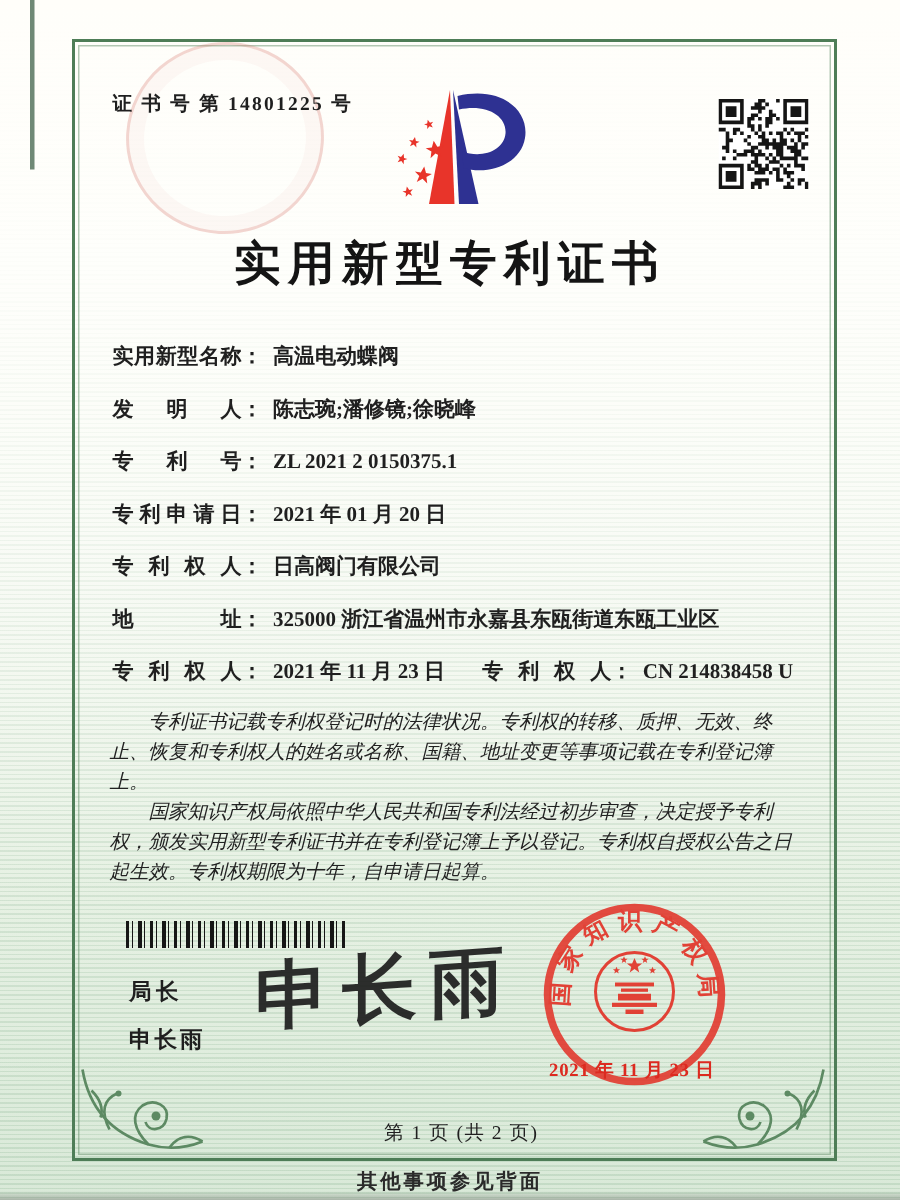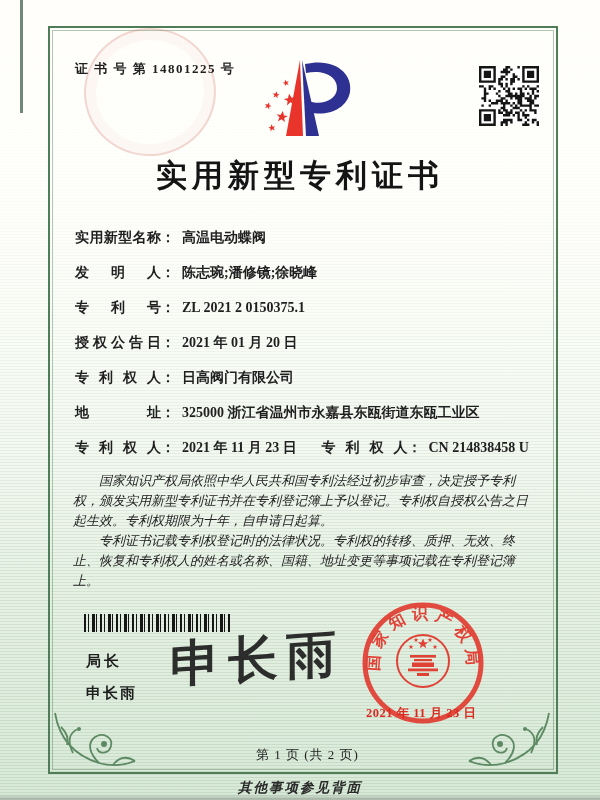--- a/index.html
+++ b/index.html
@@ -35,21 +35,21 @@
     background:repeating-linear-gradient(90deg,#161616 0 2px,transparent 2px 4px,#161616 4px 5px,transparent 5px 8px,#161616 8px 11px,transparent 11px 12px,#161616 12px 13px,transparent 13px 16px);}
   .director-title{position:absolute;left:86px;top:652px;font-size:15px;font-weight:700;letter-spacing:3px;}
   .director-name{position:absolute;left:86px;top:684px;font-size:15px;font-weight:700;letter-spacing:2px;}
   .signature{position:absolute;left:170px;top:626px;font-size:50px;font-weight:600;letter-spacing:8px;
     color:#191919;transform:rotate(-4deg) skewX(-4deg);opacity:.9;white-space:nowrap;}
   .seal{position:absolute;left:356px;top:599px;opacity:.93;}
   .seal-date{position:absolute;left:366px;top:705px;font-size:12.5px;font-weight:700;color:#dc2a20;
     letter-spacing:.5px;white-space:nowrap;}
   .page-num{position:absolute;left:0;right:0;top:746px;text-align:center;font-size:13px;letter-spacing:1px;padding-left:15px;}
   .back-note{position:absolute;left:0;right:0;top:779px;text-align:center;font-size:13.5px;
-    font-style:italic;font-weight:600;color:#2a2a2a;letter-spacing:2px;}
+    font-weight:600;color:#2a2a2a;letter-spacing:2px;}
   .flourish{position:absolute;pointer-events:none;}
   .flourish.bl{left:51px;top:683px;}
   .flourish.br{left:465px;top:683px;transform:scaleX(-1);}
 </style>
 </head>
 <body>
 
 <div class="page">
 
   <div class="edge-strip"></div>
@@ -88,41 +88,41 @@
     <div class="frow">
       <span class="flabel">实用新型名称</span><span>：</span><span class="fvalue">高温电动蝶阀</span>
     </div>
     <div class="frow">
       <span class="flabel">发明人</span><span>：</span><span class="fvalue">陈志琬;潘修镜;徐晓峰</span>
     </div>
     <div class="frow">
       <span class="flabel">专利号</span><span>：</span><span class="fvalue">ZL 2021 2 0150375.1</span>
     </div>
     <div class="frow">
-      <span class="flabel">授权公告日</span><span>：</span><span class="fvalue">2021 年 01 月 20 日</span>
+      <span class="flabel">专利申请日</span><span>：</span><span class="fvalue">2021 年 01 月 20 日</span>
     </div>
     <div class="frow">
       <span class="flabel">专利权人</span><span>：</span><span class="fvalue">日高阀门有限公司</span>
     </div>
     <div class="frow">
       <span class="flabel">地址</span><span>：</span><span class="fvalue">325000 浙江省温州市永嘉县东瓯街道东瓯工业区</span>
     </div>
     <div class="frow">
       <span class="gpair">
         <span class="flabel">专利权人</span><span>：</span><span class="fvalue">2021 年 11 月 23 日</span>
       </span>
       <span class="gpair">
         <span class="flabel">专利权人</span><span>：</span><span class="fvalue">CN 214838458 U</span>
       </span>
     </div>
   </div>
 
   <div class="body-text">
+    <p>专利证书记载专利权登记时的法律状况。专利权的转移、质押、无效、终止、恢复和专利权人的姓名或名称、国籍、地址变更等事项记载在专利登记簿上。</p>
     <p>国家知识产权局依照中华人民共和国专利法经过初步审查，决定授予专利权，颁发实用新型专利证书并在专利登记簿上予以登记。专利权自授权公告之日起生效。专利权期限为十年，自申请日起算。</p>
-    <p>专利证书记载专利权登记时的法律状况。专利权的转移、质押、无效、终止、恢复和专利权人的姓名或名称、国籍、地址变更等事项记载在专利登记簿上。</p>
   </div>
 
   <div class="barcode"></div>
 
   <div class="director-title">局长</div>
   <div class="director-name">申长雨</div>
   <div class="signature">申长雨</div>
 
   <svg class="seal" width="134" height="134" viewBox="0 0 134 134">
     <defs>

